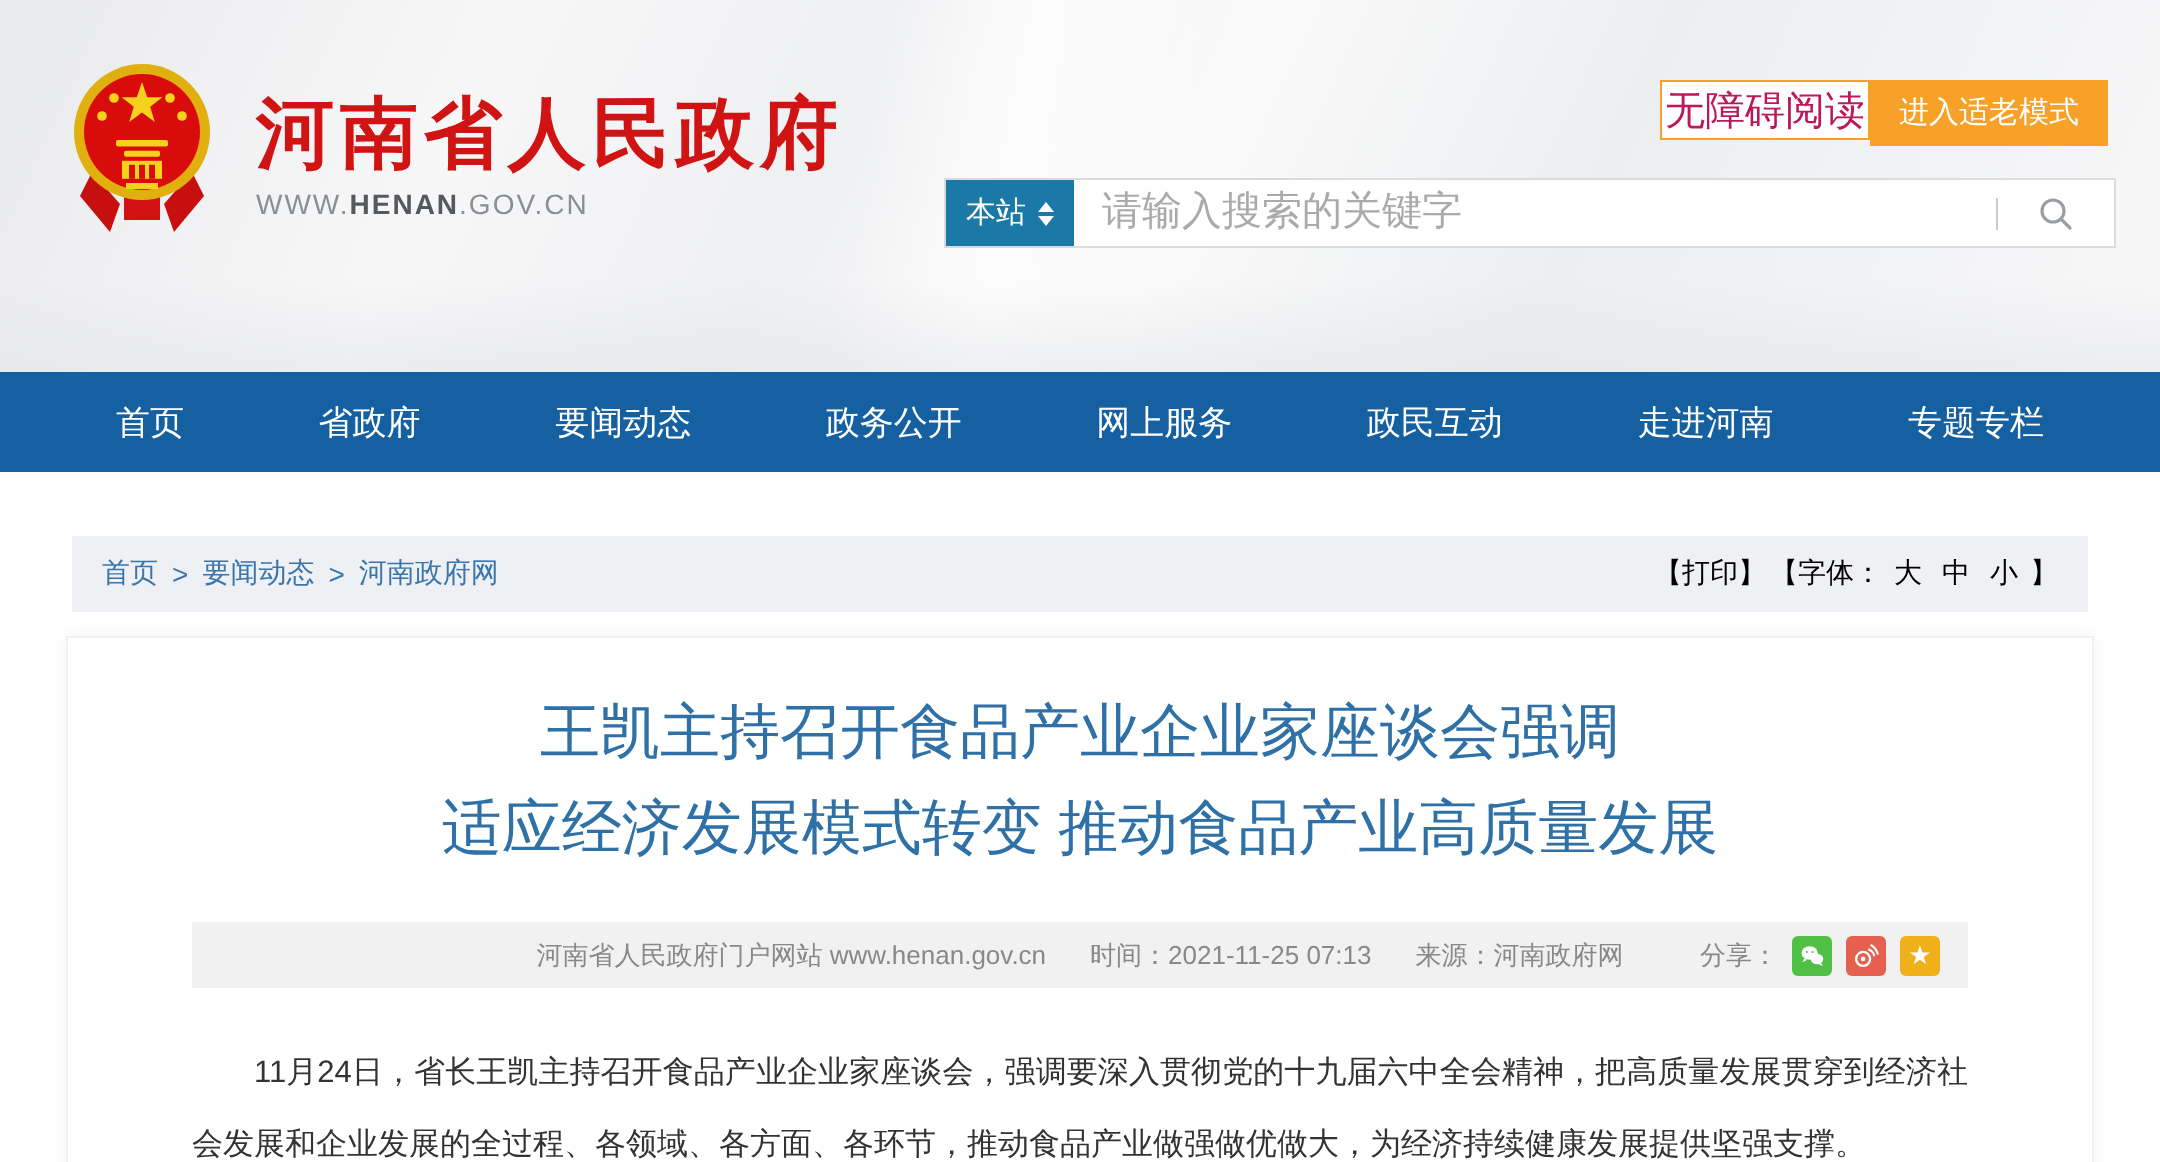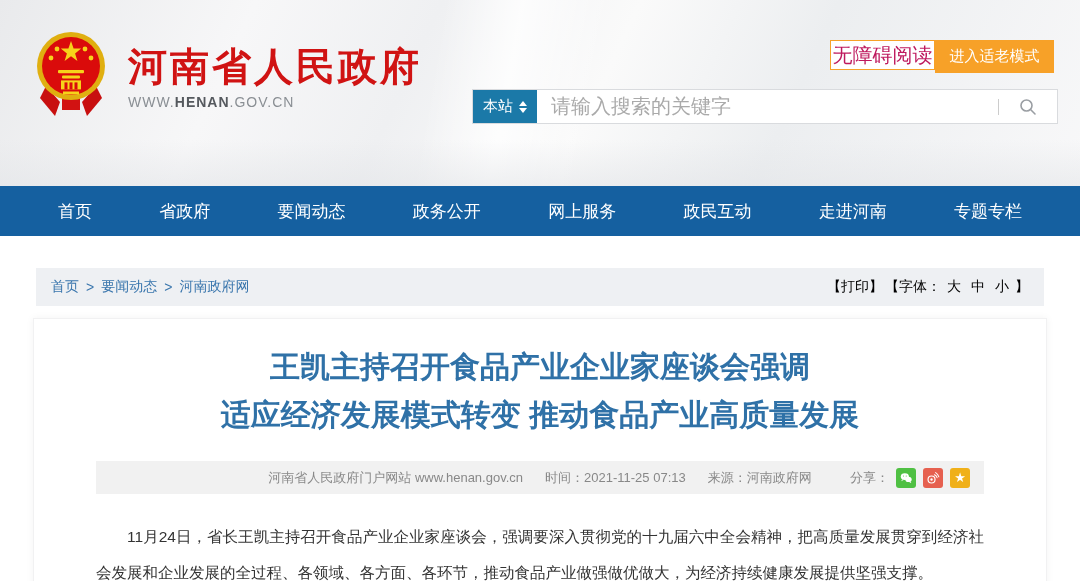--- a/index.html
+++ b/index.html
@@ -53,21 +53,21 @@
   .crumbs { display:flex; align-items:center; gap:7px; font-size:14px; color:#3a76ad; }
   .crumbs a { color:#3a76ad; text-decoration:none; cursor:pointer; }
   .crumb-sep { color:#3a76ad; }
   .page-tools { display:flex; align-items:center; font-size:14px; color:#000000; gap:2px; }
   .page-tools .tool { cursor:pointer; }
   .page-tools .size { cursor:pointer; margin:0 4px; }
 
   
   .article-card { position:absolute; top:318px; left:33px; width:1014px; height:300px; background:#fff;
     border:1px solid #f1f1f2; box-shadow:0 0 8px rgba(0,0,0,.05); }
-  .article-title { margin-top:24px; text-align:center; color:#2f71a7; font-size:30px; font-weight:bold;
+  .article-title { margin-top:24px; text-align:center; color:#2f71a7; font-size:30px; font-weight:normal;
     line-height:48px; }
   .meta-bar { position:relative; margin:22px 62px 0; height:33px; background:#f1f1f1;
     display:flex; align-items:center; justify-content:center; gap:22px; font-size:13px; color:#888; }
   .meta-item { white-space:nowrap; }
   .share-box { position:absolute; right:14px; top:0; height:33px; display:flex; align-items:center; gap:7px;
     font-size:13px; color:#888; }
   .share-btn { width:20px; height:20px; border-radius:3px; display:flex; align-items:center; justify-content:center;
     cursor:pointer; border:none; padding:0; }
   .share-wechat { background:#4fc043; }
   .share-weibo  { background:#e6604f; }

